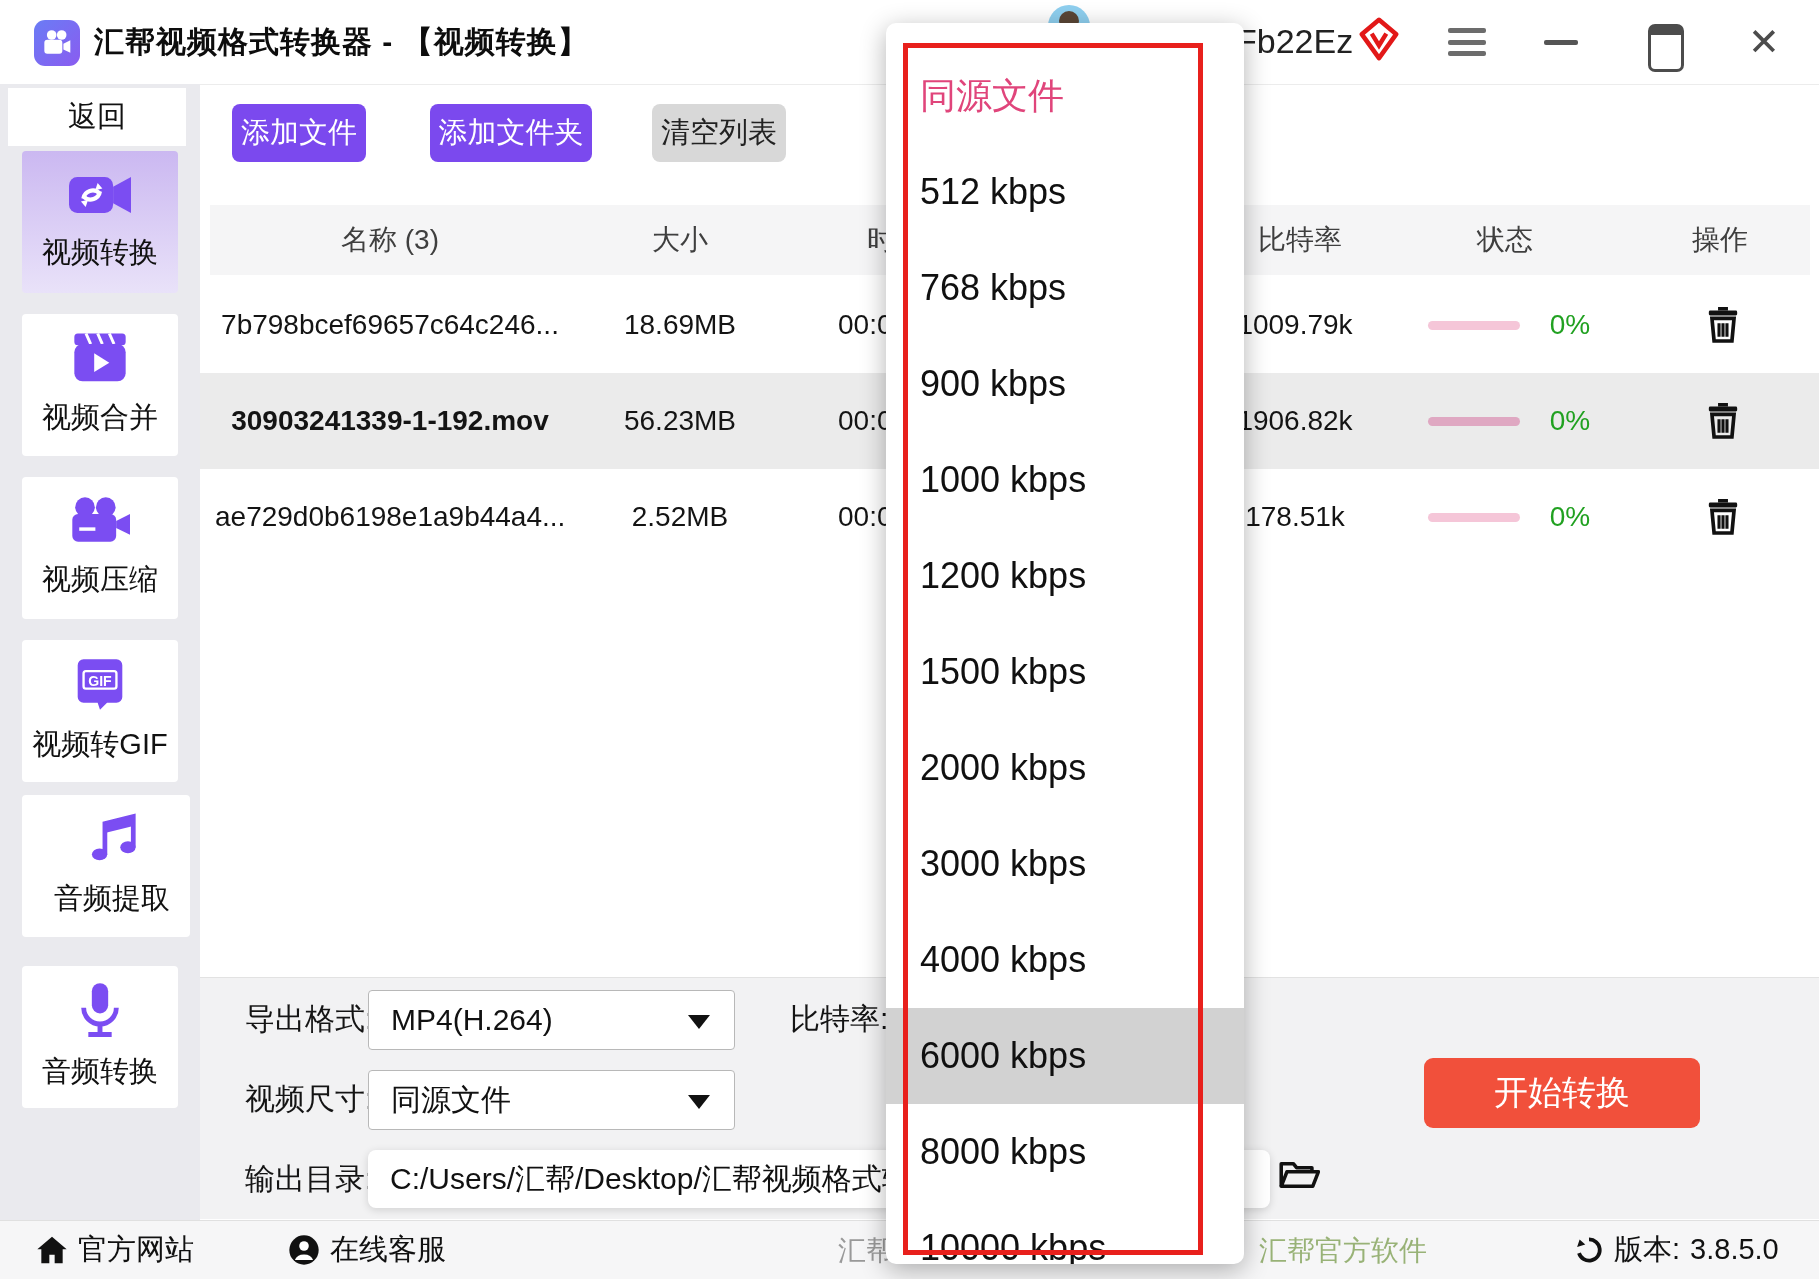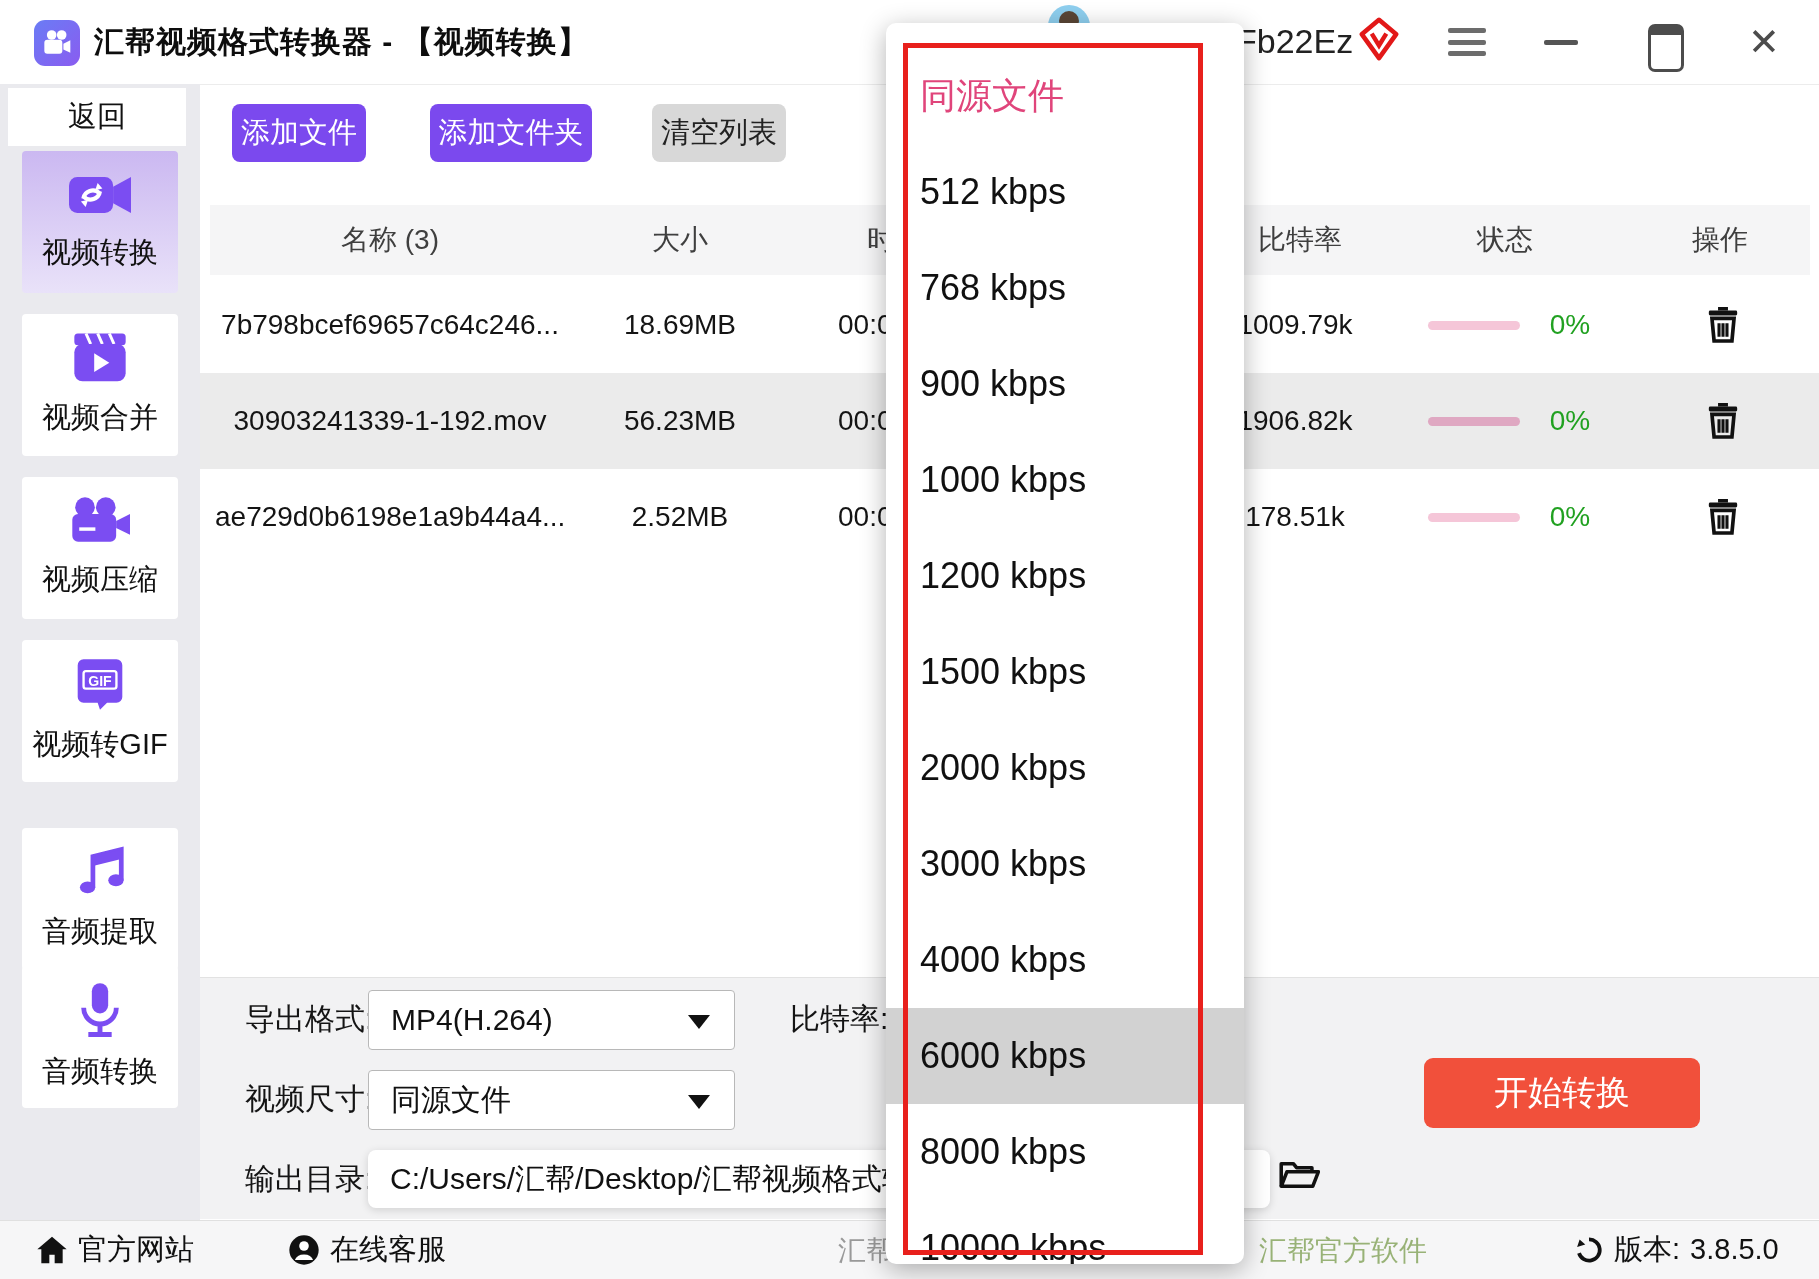--- a/index.html
+++ b/index.html
@@ -153,21 +153,21 @@
 
   <div class="side-item" style="top:640px;">
     <svg viewBox="0 0 44 46" width="52" height="54">
       <path d="M8 2h28a5 5 0 0 1 5 5v27a5 5 0 0 1-5 5h-8l-6 6-2-6H8a5 5 0 0 1-5-5V7a5 5 0 0 1 5-5z" fill="#7b4df2"></path>
       <rect x="8" y="12" width="28" height="15" rx="2" fill="#7b4df2" stroke="#fff" stroke-width="2"></rect>
       <text x="22" y="24.5" text-anchor="middle" font-size="12" font-weight="bold" fill="#fff">GIF</text>
     </svg>
     <div class="side-label">视频转GIF</div>
   </div>
 
-  <div class="side-item" style="top:828px;">
+  <div class="side-item" style="top:795px;padding-left:12px;">
     <svg viewBox="0 0 44 44" width="52" height="52">
       <path d="M16 35V9l24-6v26" fill="none" stroke="#7b4df2" stroke-width="4"></path>
       <path d="M16 9l24-6v8l-24 6z" fill="#7b4df2"></path>
       <ellipse cx="11.5" cy="35" rx="6.5" ry="5" fill="#7b4df2"></ellipse>
       <ellipse cx="35.5" cy="29" rx="6.5" ry="5" fill="#7b4df2"></ellipse>
     </svg>
     <div class="side-label">音频提取</div>
   </div>
 
   <div class="side-item" style="top:966px;">
@@ -202,21 +202,21 @@
       <svg viewBox="0 0 24 26" width="34" height="38">
         <path d="M8.5 1h7v2.5h-7z" fill="#111"></path>
           <rect x="2" y="3.5" width="20" height="3.5" rx="1" fill="#111"></rect>
         <path d="M4.2 9h15.6l-1.5 16H5.7z" fill="none" stroke="#111" stroke-width="2.6"></path>
         <path d="M9.2 12.5v9.5M12 12.5v9.5M14.8 12.5v9.5" stroke="#111" stroke-width="2.2"></path>
       </svg>
     </div>
   </div>
 
   <div class="tr alt" style="top:373px;">
-    <div class="td" style="left:15px;width:350px;">30903241339-1-192.mov</div>
+    <div class="td" style="left:15px;width:350px;font-weight:bold;">30903241339-1-192.mov</div>
     <div class="td" style="left:410px;width:140px;">56.23MB</div>
     <div class="td" style="left:638px;width:100px;text-align:left;">00:04</div>
     <div class="td" style="left:1025px;width:140px;">1906.82k</div>
     <div class="progress" style="left:1228px;"></div>
     <div class="pct" style="left:1340px;">0%</div>
     <div class="trash" style="left:1506px;">
       <svg viewBox="0 0 24 26" width="34" height="38">
         <path d="M8.5 1h7v2.5h-7z" fill="#111"></path>
           <rect x="2" y="3.5" width="20" height="3.5" rx="1" fill="#111"></rect>
         <path d="M4.2 9h15.6l-1.5 16H5.7z" fill="none" stroke="#111" stroke-width="2.6"></path>

